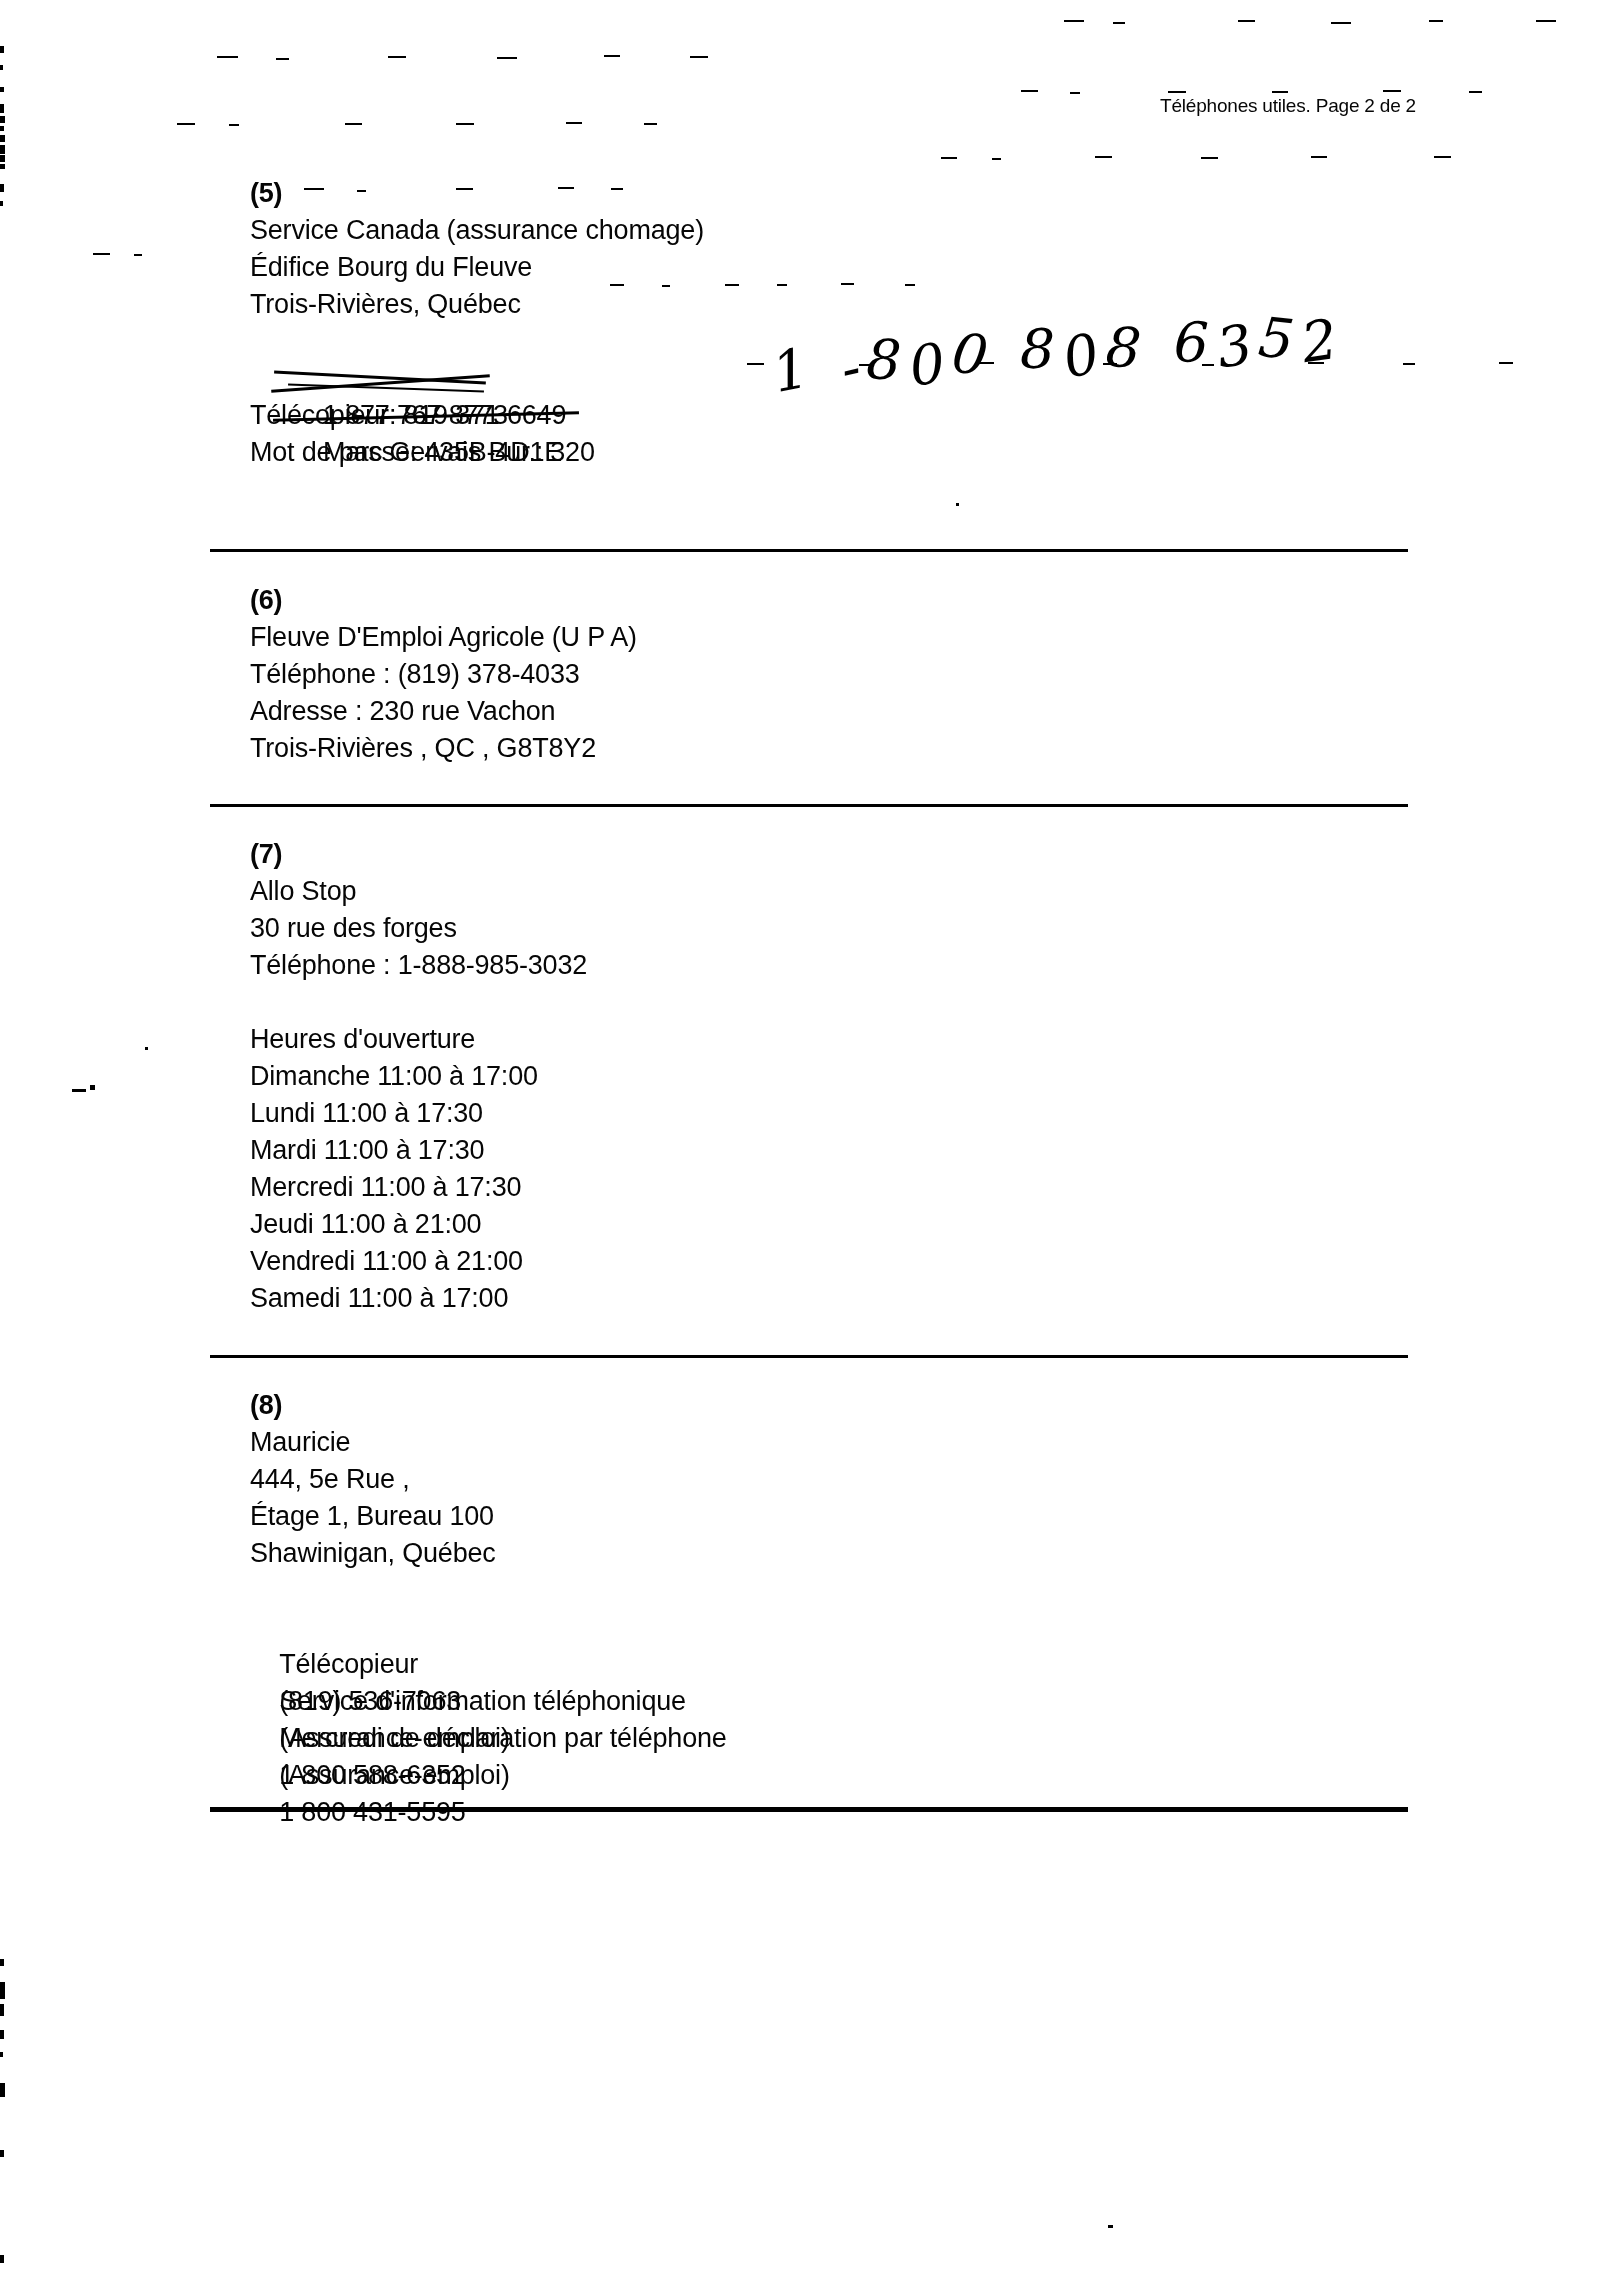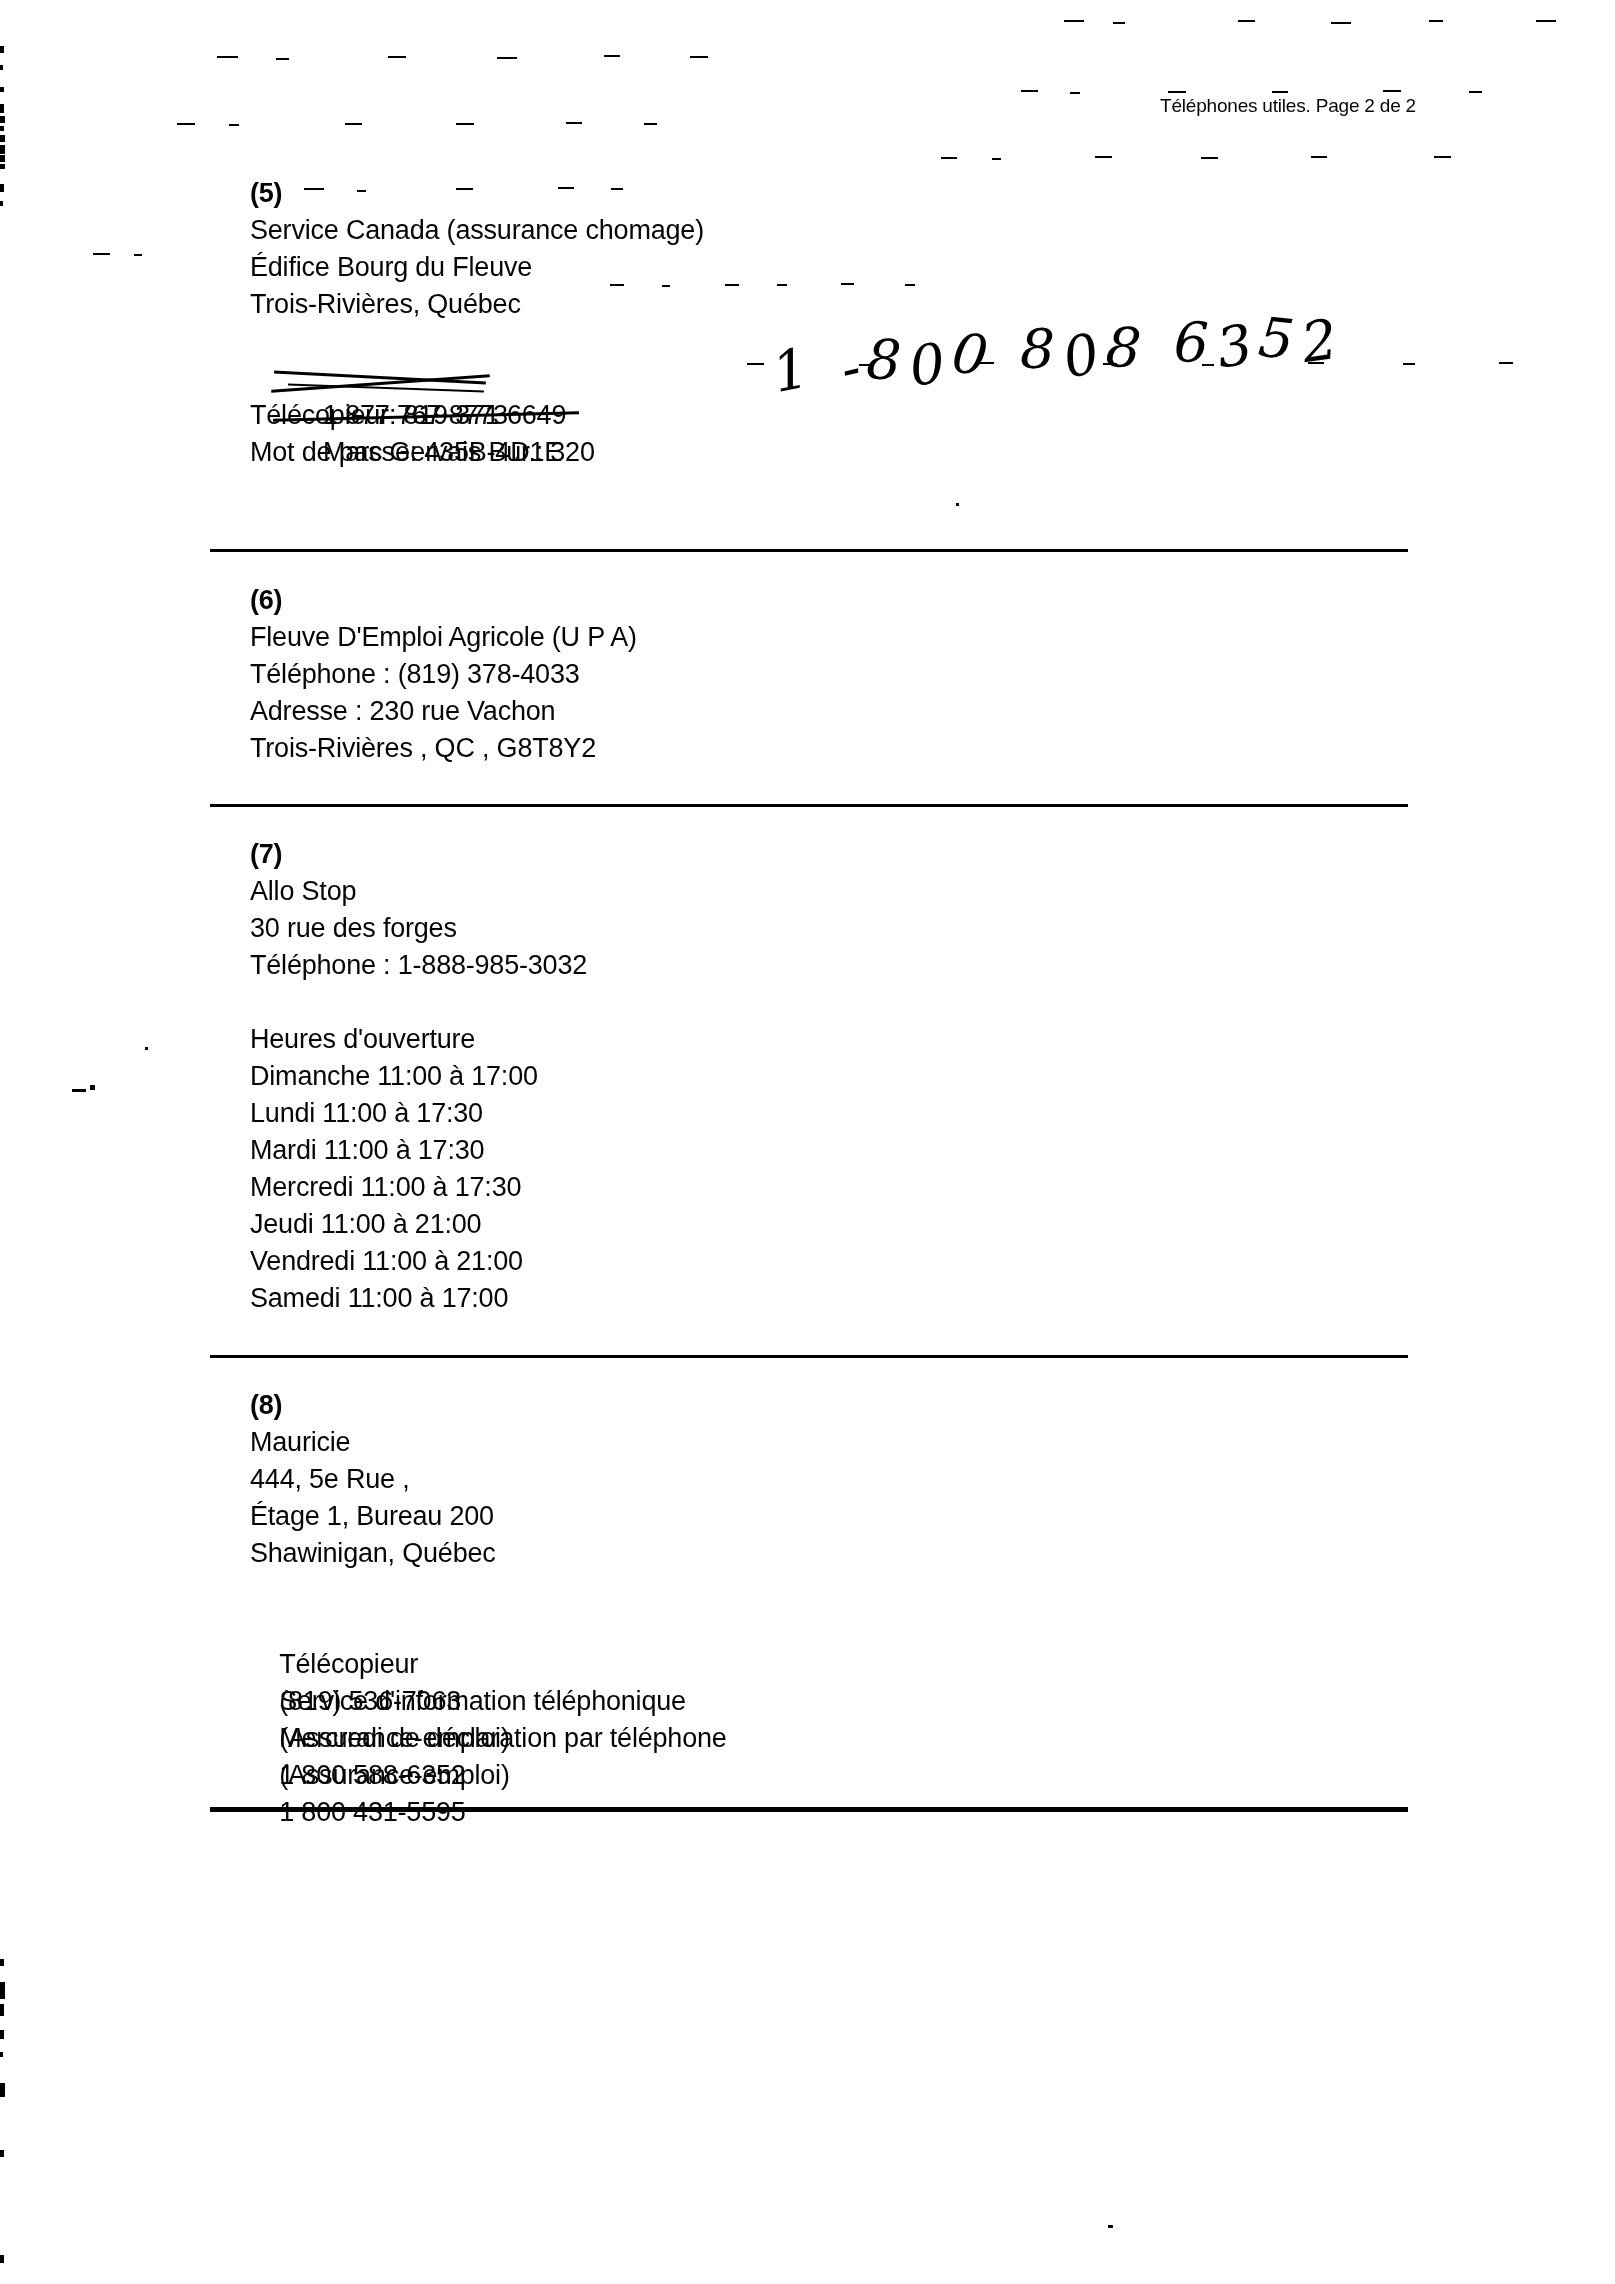--- a/index.html
+++ b/index.html
@@ -113,21 +113,21 @@
   <div class="line">Vendredi 11:00 à 21:00</div>
   <div class="line">Samedi 11:00 à 17:00</div>
 </section>
 
 <div class="divider" style="top:1355px"></div>
 
 <section class="sec" style="top:1387px">
   <div class="line num">(8)</div>
   <div class="line">Mauricie</div>
   <div class="line">444, 5e Rue ,</div>
-  <div class="line">Étage 1, Bureau 200</div>
+  <div class="line">Étage 1, Bureau 100</div>
   <div class="line">Shawinigan, Québec</div>
   <div class="line"></div>
   <div class="line">
     <span class="col-fax-label">Télécopieur</span>
     <span>(819) 536-7063</span>
   </div>
   <div class="line">
     <span class="col-label">Service d'information téléphonique</span>
     <span class="col-program">(Assurance-emploi)</span>
     <span>1 800 588-6352</span>

